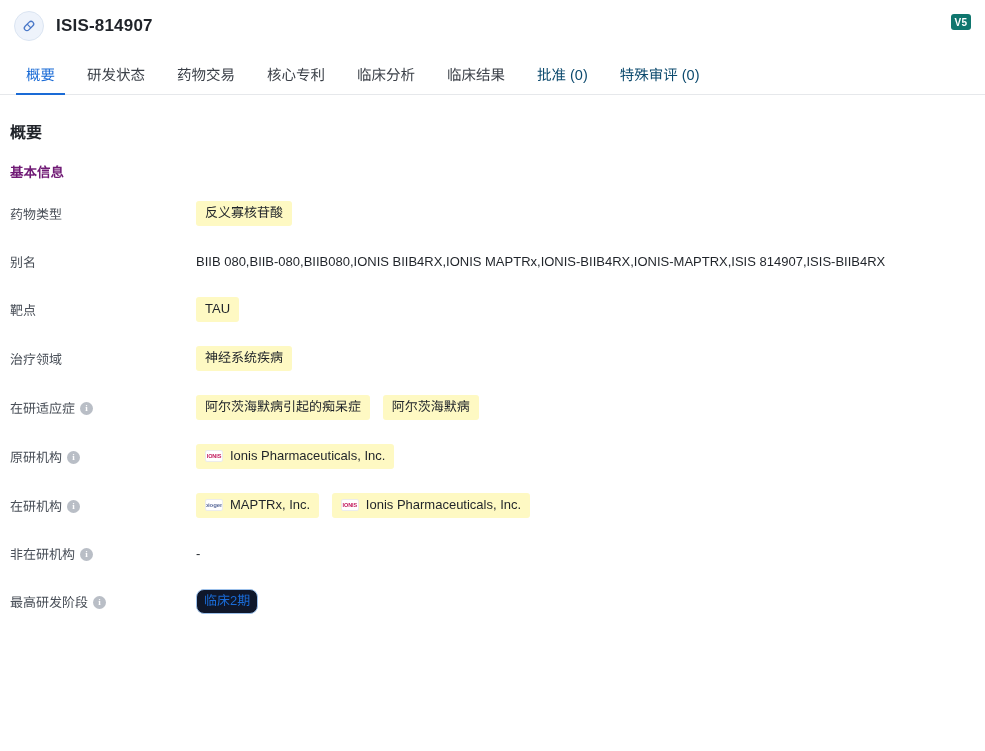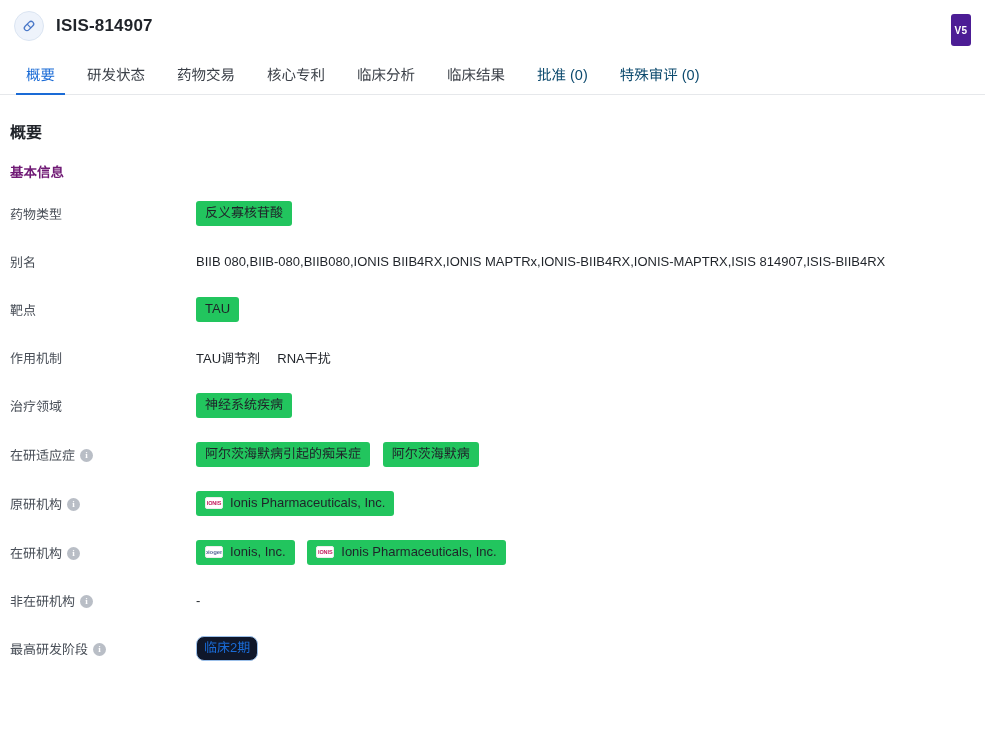--- a/index.html
+++ b/index.html
@@ -43,23 +43,23 @@
     font-size: 17px;
     font-weight: bold;
     color: #1f2329;
     letter-spacing: .2px;
   }
   .badge-v5 {
     position: absolute;
     right: 14px;
     top: 14px;
     width: 20px;
-    height: 32px;
+    height: 16px;
     border-radius: 3px;
-    background: #4c1d95;
+    background: #0f766e;
     color: #fff;
     font-size: 10px;
     font-weight: bold;
     display: flex;
     align-items: center;
     justify-content: center;
     letter-spacing: .3px;
   }
 
   
@@ -150,21 +150,21 @@
     font-family: "Liberation Serif", serif;
     margin-left: 5px;
     vertical-align: middle;
     position: relative;
     top: -1px;
   }
 
   .chip {
     display: inline-flex;
     align-items: center;
-    background: #22c55e;
+    background: #fef9c3;
     border-radius: 3px;
     padding: 5px 9px;
     font-size: 13px;
     color: #1f2329;
     margin-right: 9px;
     line-height: 1.15;
   }
   .chip-blue {
     display: inline-flex;
     align-items: center;
@@ -261,28 +261,20 @@
           </td>
         </tr>
 
         <tr>
           <td class="row-label">靶点</td>
           <td class="row-value">
             <span class="chip">TAU</span>
           </td>
         </tr>
 
-        <tr>
-          <td class="row-label">作用机制</td>
-          <td class="row-value">
-            <span class="plain">TAU调节剂</span>
-            <span class="mech-gap"></span>
-            <span class="plain">RNA干扰</span>
-          </td>
-        </tr>
 
         <tr>
           <td class="row-label">治疗领域</td>
           <td class="row-value">
             <span class="chip">神经系统疾病</span>
           </td>
         </tr>
 
         <tr>
           <td class="row-label">
@@ -307,21 +299,21 @@
           </td>
         </tr>
 
         <tr>
           <td class="row-label">
             <span>在研机构</span><span class="info-mark">i</span>
           </td>
           <td class="row-value">
             <span class="chip">
               <span class="org-logo logo-biogen">biogen</span>
-              <span>Ionis, Inc.</span>
+              <span>MAPTRx, Inc.</span>
             </span>
             <span class="chip">
               <span class="org-logo logo-ionis">IONIS</span>
               <span>Ionis Pharmaceuticals, Inc.</span>
             </span>
           </td>
         </tr>
 
         <tr>
           <td class="row-label">

